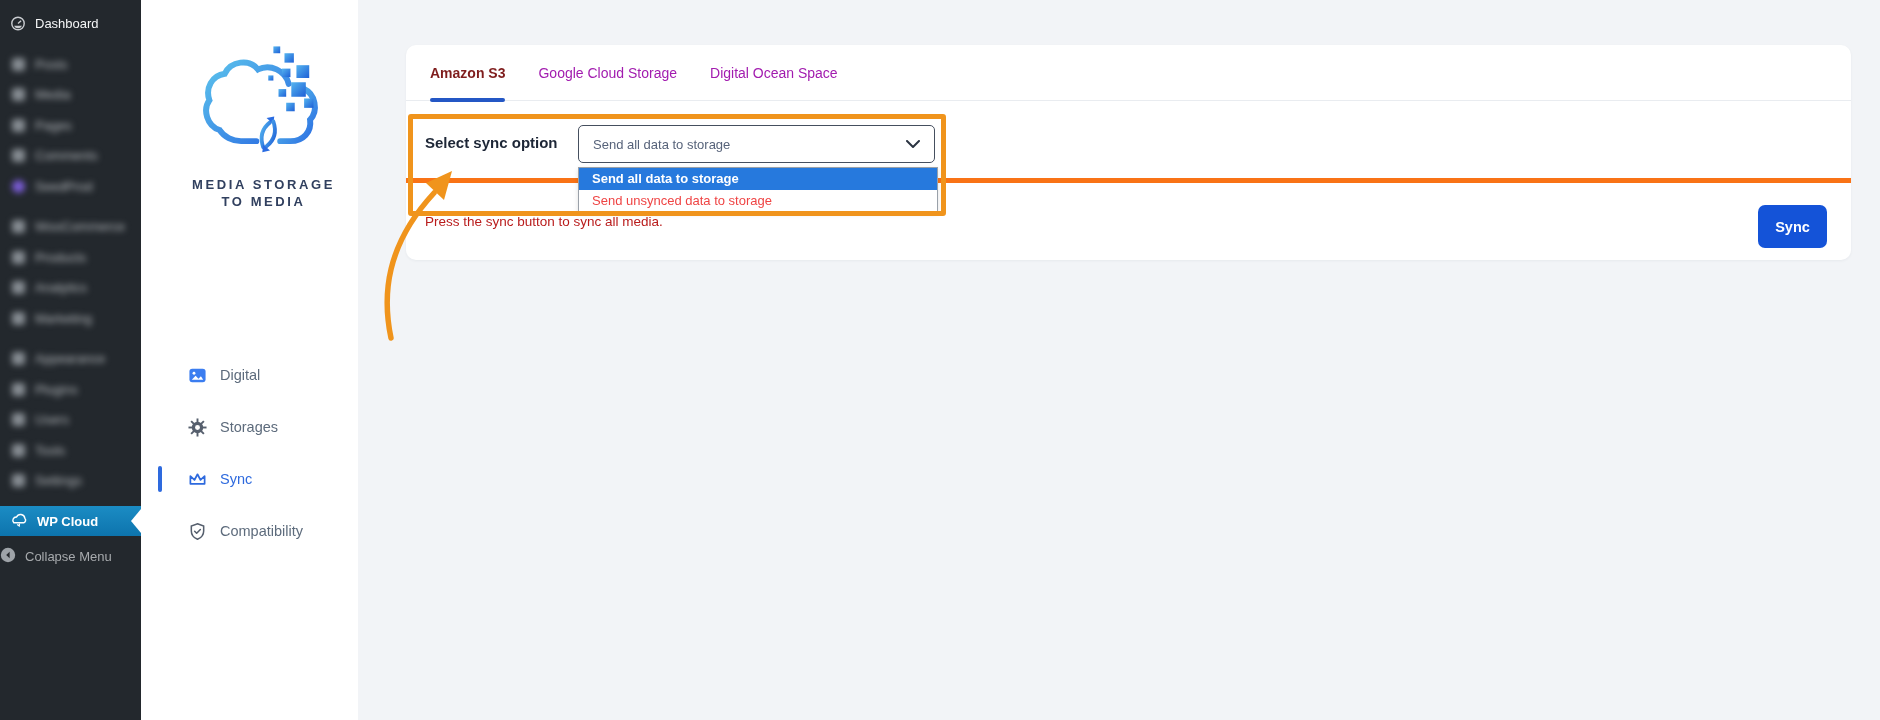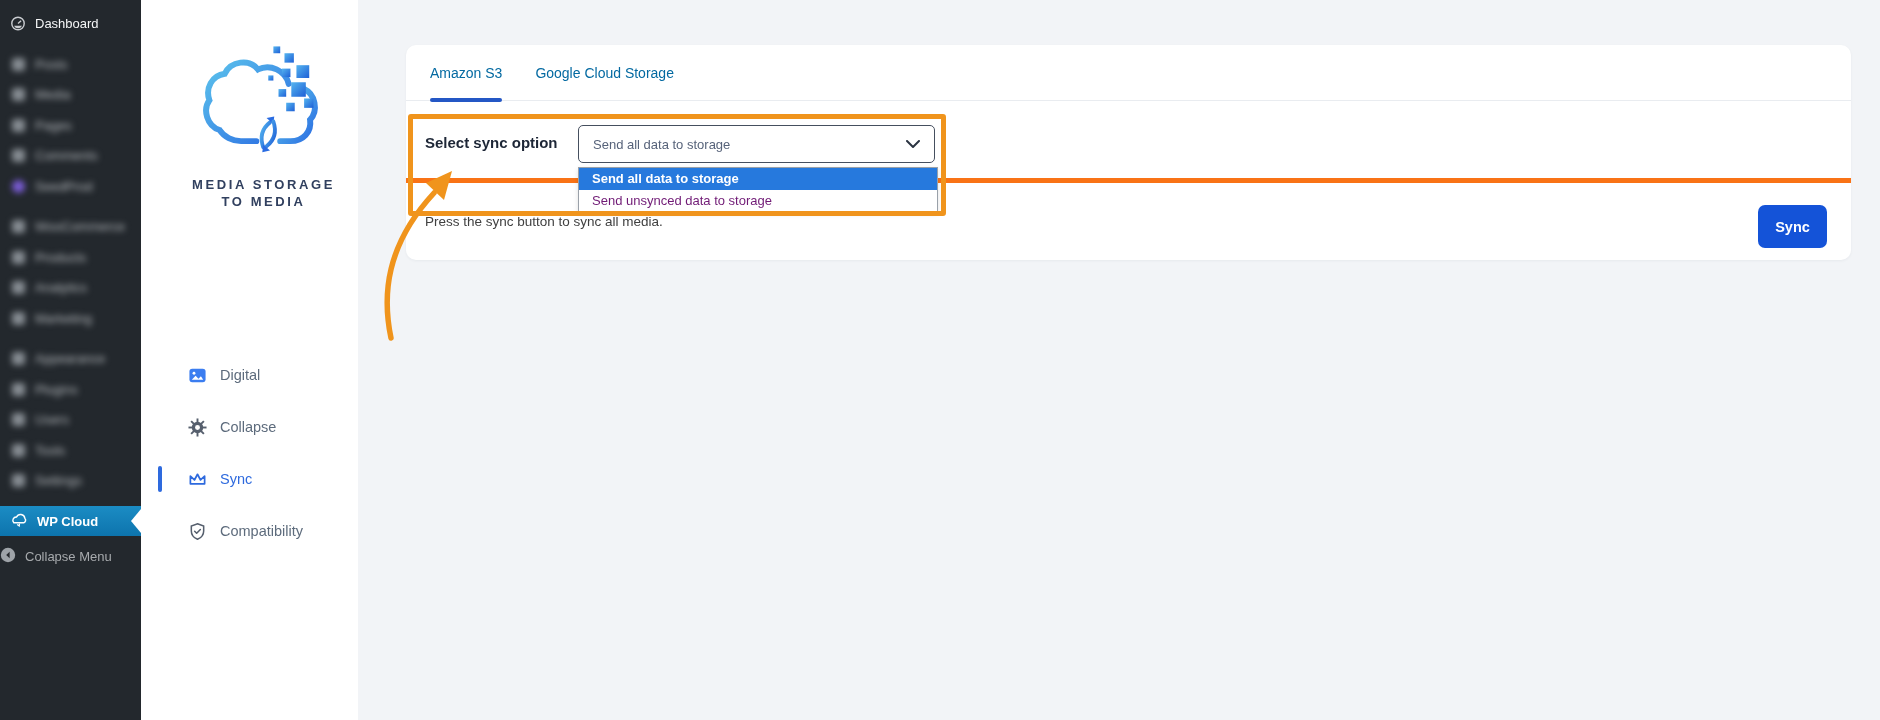--- a/index.html
+++ b/index.html
@@ -30,37 +30,37 @@
   .pnav-item { position:relative; display:flex; align-items:center; gap:13px; padding-left:47px; height:30px; margin-bottom:22px;
     font-size:14.5px; color:#5d6b7c; cursor:pointer; }
   .pnav-item .pnav-ic { width:19px; height:19px; flex:0 0 19px; }
   .pnav-item.active { color:var(--accent-blue); font-weight:500; }
   .pnav-item.active::before { content:""; position:absolute; left:17px; top:2px; width:4px; height:26px; border-radius:2px; background:var(--accent-blue); }
 
   
   #card { position:absolute; left:406px; top:45px; width:1445px; height:215px; background:#ffffff; border-radius:10px;
     box-shadow:0 1px 3px rgba(20,30,55,.05); z-index:5; }
   #tabs-row { position:relative; height:56px; border-bottom:1px solid #e9ecf0; display:flex; align-items:center; padding-left:24px; gap:33px; }
-  .tab { position:relative; height:56px; display:flex; align-items:center; font-size:14px; color:#0369a1; cursor:pointer; }
-  .tab.active { color:#0369a1; font-weight:400; }
+  .tab { position:relative; height:56px; display:flex; align-items:center; font-size:14px; color:#a21caf; cursor:pointer; }
+  .tab.active { color:#7f1d1d; font-weight:700; }
   .tab.active::after { content:""; position:absolute; left:0; bottom:-1px; height:3.5px; width:100%; background:#2457c5; border-radius:2px; }
 
   #sync-row { position:relative; height:82px; border-bottom:5px solid #f97316; }
   #sync-label { position:absolute; left:19px; top:0; height:82px; display:flex; align-items:center; font-size:15px; font-weight:700; color:#1d2636; }
   #sync-select { position:absolute; left:172px; top:24px; width:357px; height:38px; background:#fff; border:1.5px solid #454f5f; border-radius:5px;
     display:flex; align-items:center; padding:0 14px; font-size:13px; color:#57637a; cursor:pointer; }
   #sync-select .chev { margin-left:auto; }
 
   #dropdown-list { position:absolute; left:172px; top:122px; width:360px; background:#fff; border:1px solid #9aa1a9; z-index:40;
     box-shadow:0 2px 5px rgba(0,0,0,.12); }
-  .dd-option { height:21.5px; display:flex; align-items:center; padding-left:13px; font-size:13px; color:#701a75; cursor:pointer; }
+  .dd-option { height:21.5px; display:flex; align-items:center; padding-left:13px; font-size:13px; color:#ef4444; cursor:pointer; }
   .dd-option.selected { background:var(--highlight-blue); color:#ffffff; font-weight:700; }
 
   #footer-row { position:relative; height:76px; }
-  #footer-note { position:absolute; left:19px; top:0; height:76px; display:flex; align-items:center; font-size:13.5px; color:#404040; }
+  #footer-note { position:absolute; left:19px; top:0; height:76px; display:flex; align-items:center; font-size:13.5px; color:#b91c1c; }
   #sync-button { position:absolute; right:24px; top:22px; width:69px; height:43px; background:var(--primary-blue); color:#fff; border:none;
     border-radius:7px; font-size:14.5px; font-weight:700; font-family:inherit; cursor:pointer; }
 
   
   #annotation-box { position:absolute; left:408px; top:114px; width:538px; height:102px; border:5px solid var(--accent-orange);
     border-radius:3px; z-index:50; pointer-events:none; }
   #annotation-arrow { position:absolute; left:0; top:0; width:1880px; height:720px; z-index:60; pointer-events:none; }
 </style>
 </head>
 <body>
@@ -238,21 +238,21 @@
               <rect x="9" y="0.5" width="2" height="4.5" transform="rotate(90 10 10)"></rect>
               <rect x="9" y="0.5" width="2" height="4.5" transform="rotate(135 10 10)"></rect>
               <rect x="9" y="0.5" width="2" height="4.5" transform="rotate(180 10 10)"></rect>
               <rect x="9" y="0.5" width="2" height="4.5" transform="rotate(225 10 10)"></rect>
               <rect x="9" y="0.5" width="2" height="4.5" transform="rotate(270 10 10)"></rect>
               <rect x="9" y="0.5" width="2" height="4.5" transform="rotate(315 10 10)"></rect>
               <circle cx="10" cy="10" r="6"></circle>
             </g>
             <circle cx="10" cy="10" r="2.6" fill="#fff"></circle>
           </svg></span>
-        <span>Collapse</span>
+        <span>Storages</span>
       </div>
       <div class="pnav-item active">
         <span class="pnav-ic"><svg width="19" height="19" viewBox="0 0 20 20">
             <path d="M2.5 14.5V6.5L6.8 10.5L10 4.5L13.2 10.5L17.5 6.5V14.5Z" fill="none" stroke="#2e6ade" stroke-width="1.8" stroke-linejoin="round"></path>
           </svg></span>
         <span>Sync</span>
       </div>
       <div class="pnav-item">
         <span class="pnav-ic"><svg width="19" height="19" viewBox="0 0 20 20">
             <path d="M10 1.8L16.5 4.3V9.4C16.5 13.6 13.8 16.6 10 18.2C6.2 16.6 3.5 13.6 3.5 9.4V4.3Z" fill="none" stroke="#565f6d" stroke-width="1.6"></path>
@@ -260,20 +260,21 @@
           </svg></span>
         <span>Compatibility</span>
       </div>
     </div>
 </aside>
 
 <main id="card">
   <div id="tabs-row">
       <div class="tab active">Amazon S3</div>
       <div class="tab">Google Cloud Storage</div>
+      <div class="tab">Digital Ocean Space</div>
     </div>
 
   <div id="sync-row">
     <div id="sync-label">Select sync option</div>
     <div id="sync-select">
       <span>Send all data to storage</span>
       <span class="chev">
         <svg width="14" height="9" viewBox="0 0 14 9">
             <path d="M1 1l6 6 6-6" fill="none" stroke="#2b3442" stroke-width="2" stroke-linecap="round" stroke-linejoin="round"></path>
           </svg>

